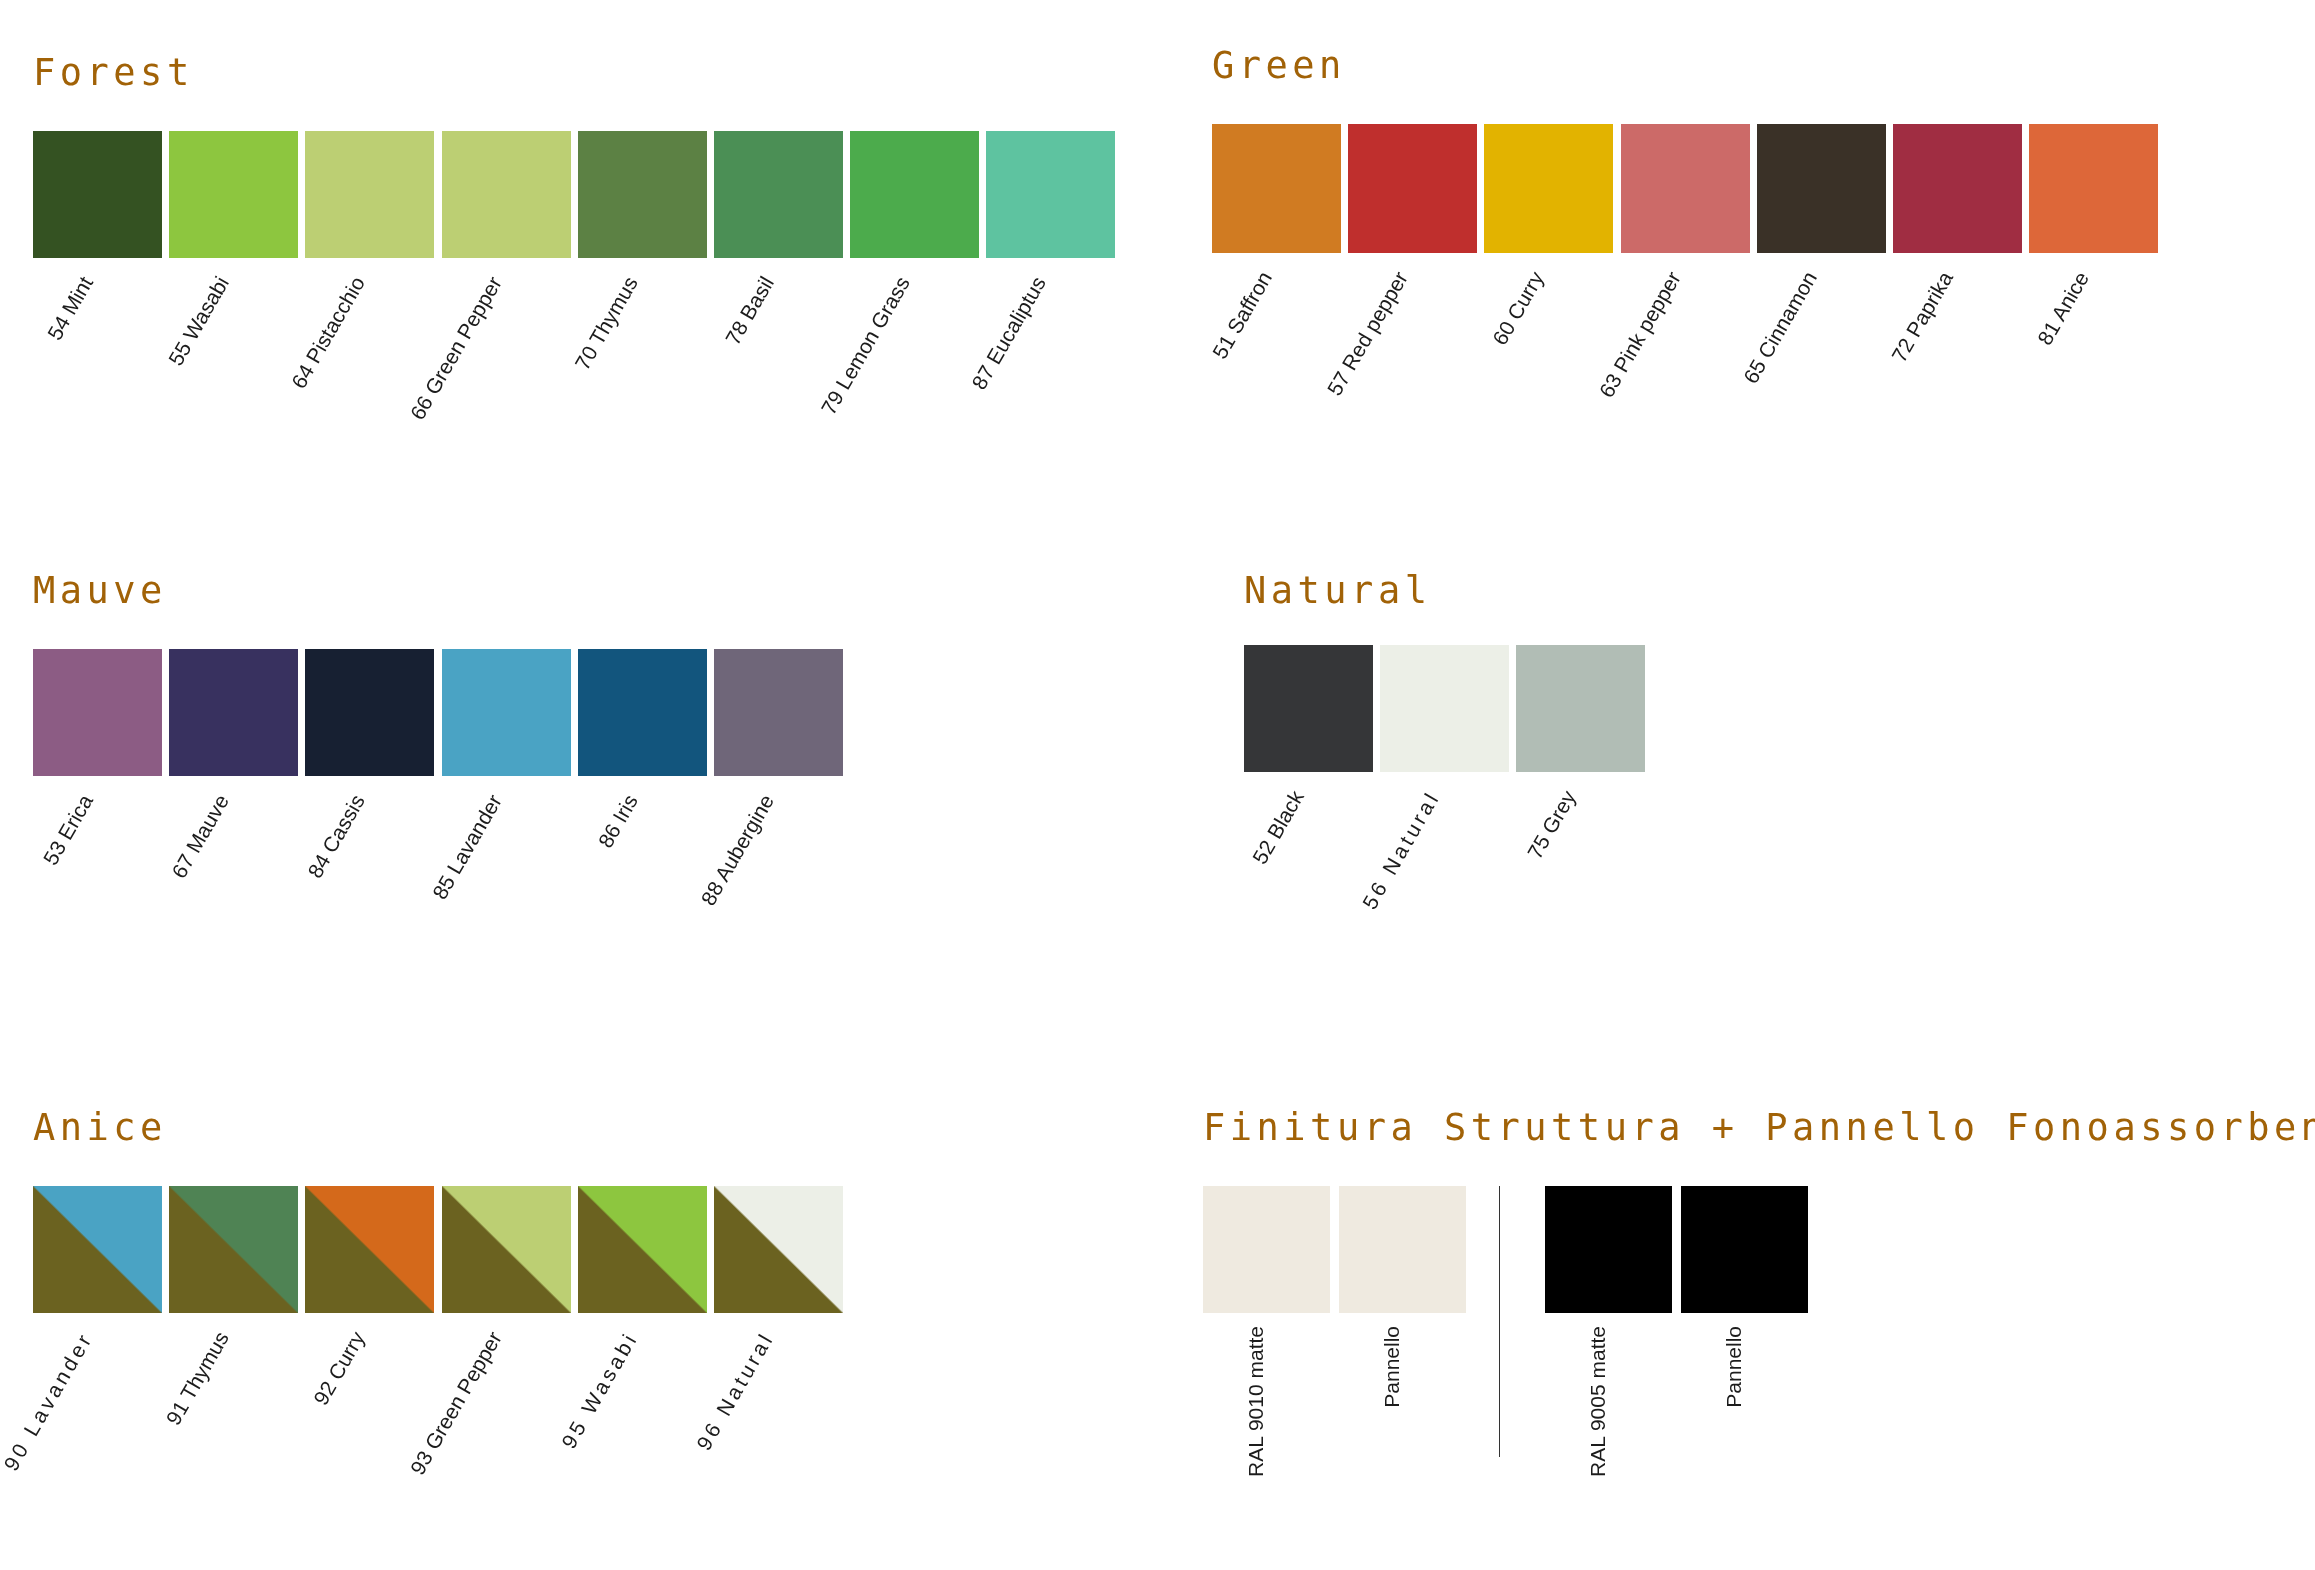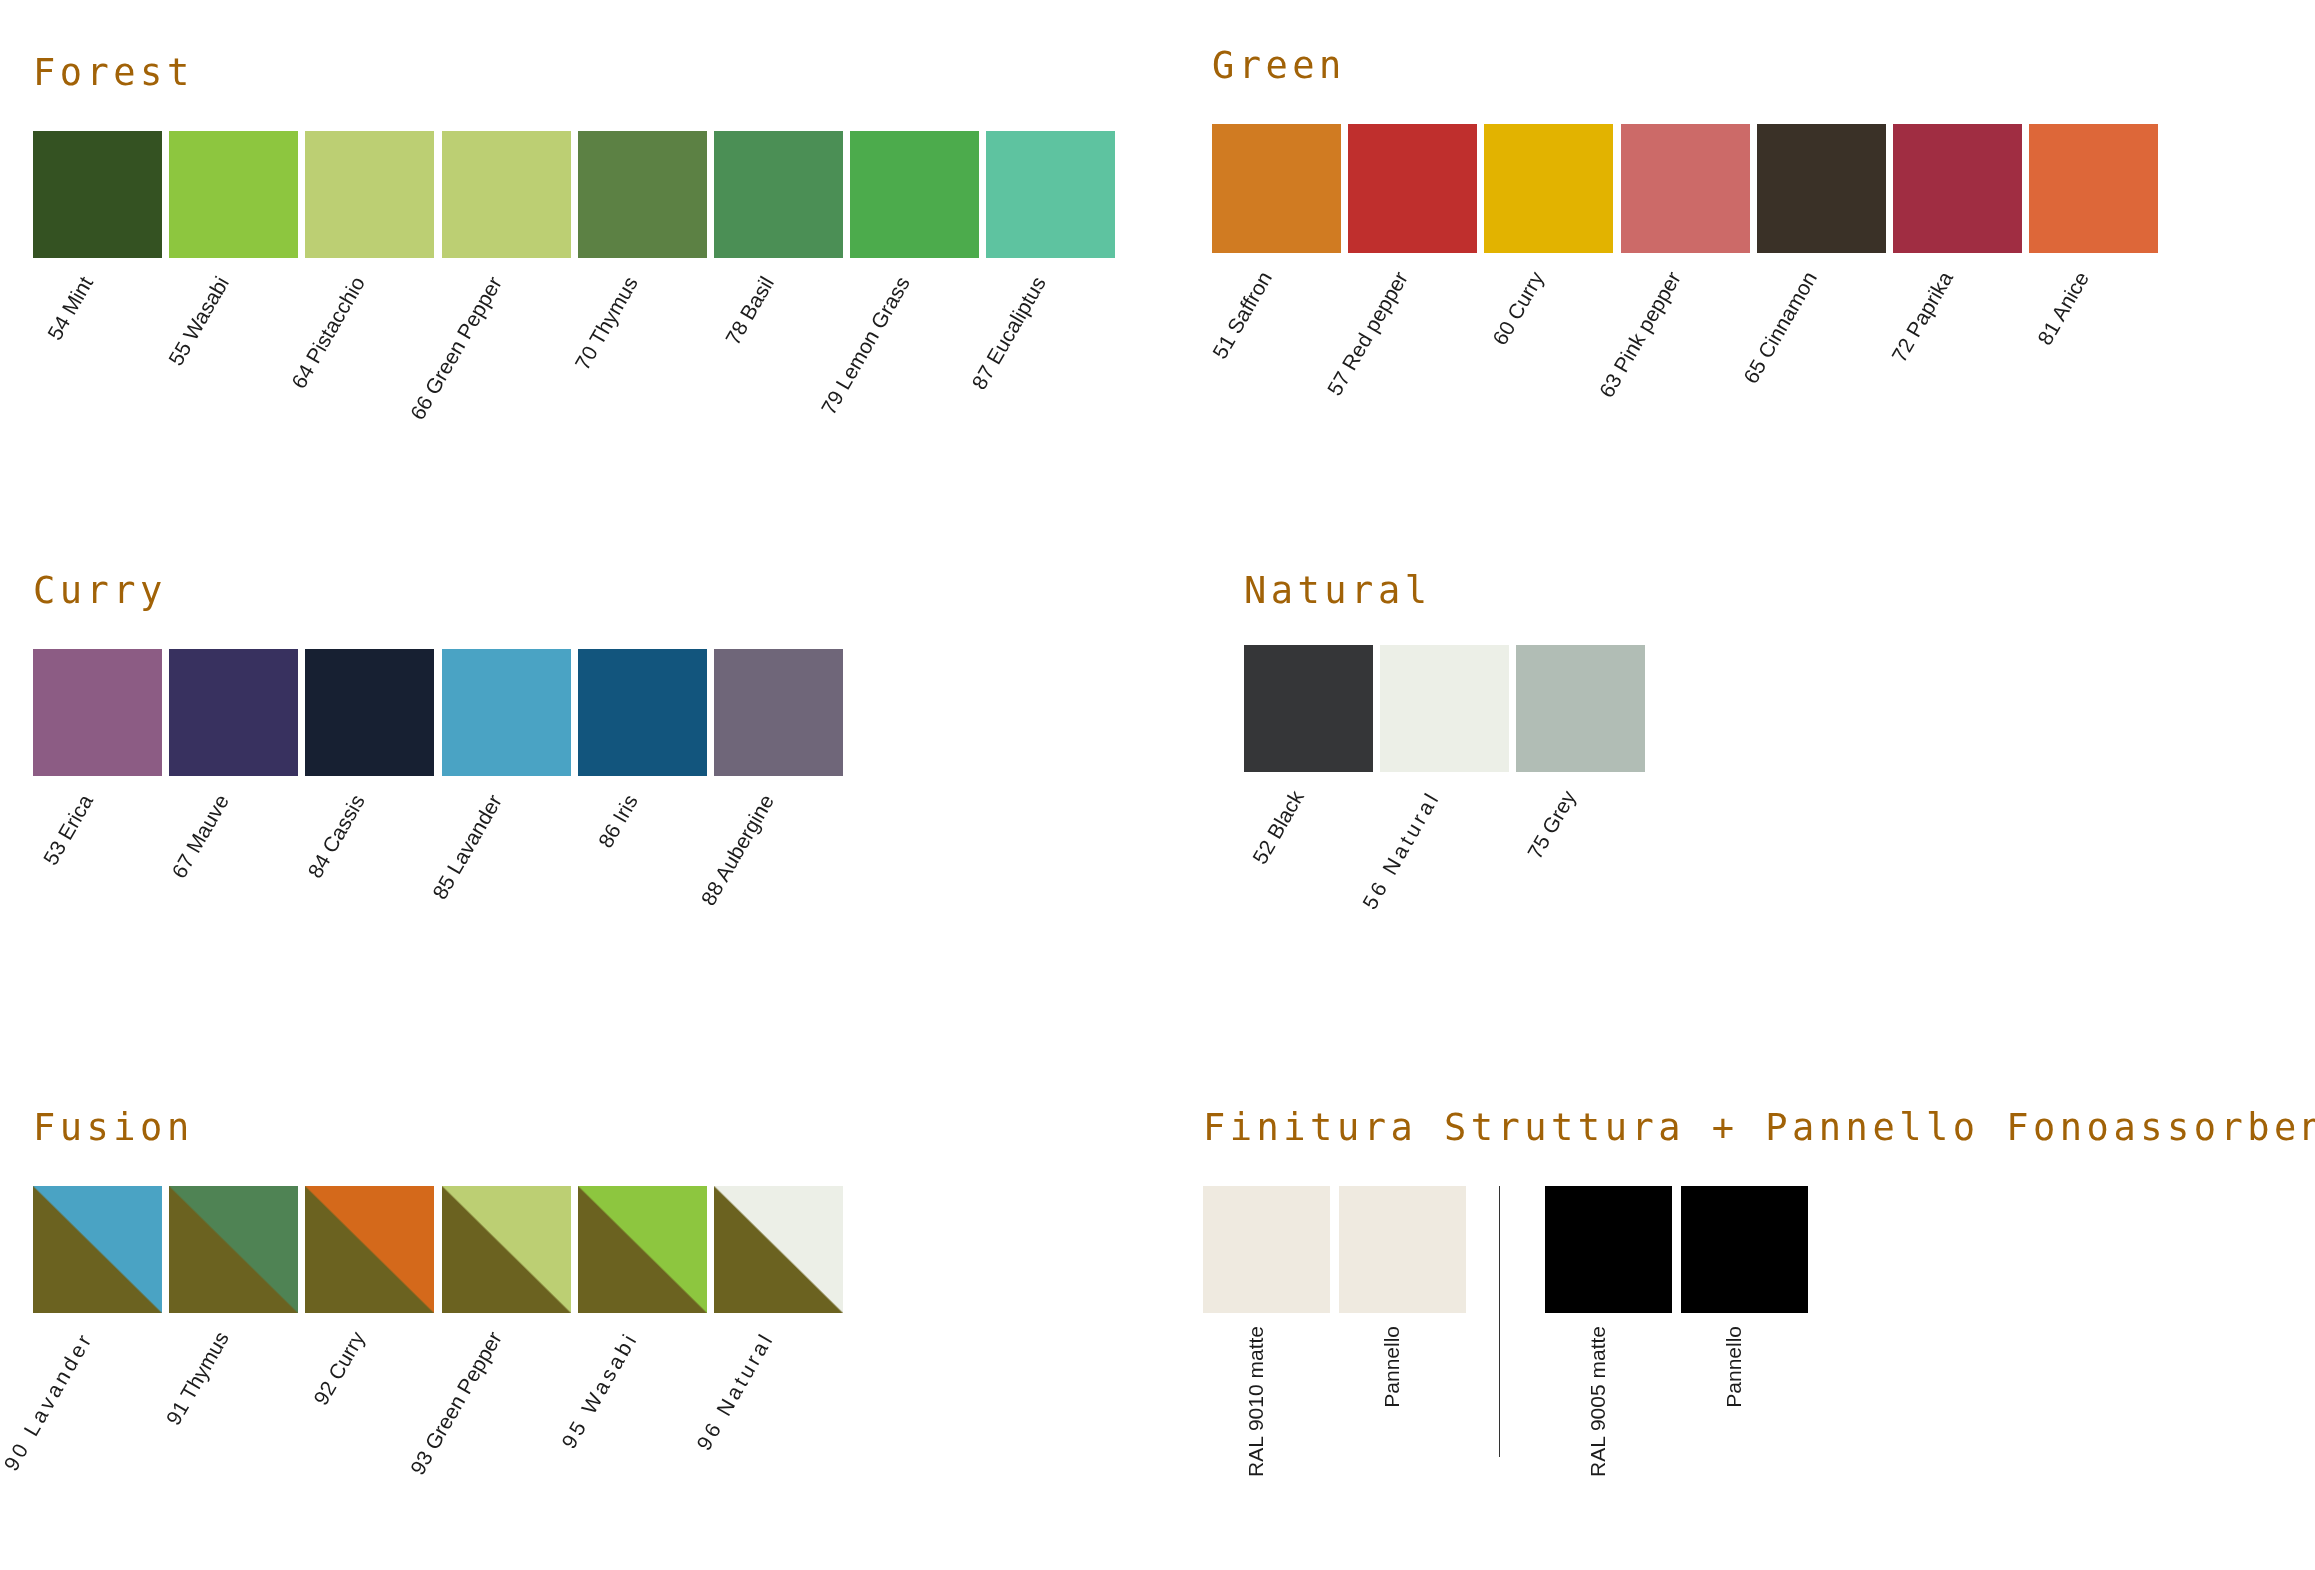--- a/index.html
+++ b/index.html
@@ -244,21 +244,21 @@
         <div class="swatch tall" style="background:#dd6739;"></div>
         <div class="cap-wrap">
           <div class="cap">81 Anice</div>
         </div>
       </div>
 
     </div>
   </div>
 
   <div class="group" style="left:33px; top:572px;">
-    <div class="group-title">Curry</div>
+    <div class="group-title">Mauve</div>
     <div class="swatch-row" style="margin-top:40px;">
 
       <div class="swatch-cell">
         <div class="swatch" style="background:#8c5c84;"></div>
         <div class="cap-wrap">
           <div class="cap">53 Erica</div>
         </div>
       </div>
 
       <div class="swatch-cell">
@@ -321,21 +321,21 @@
         <div class="swatch" style="background:#b1bdb5;"></div>
         <div class="cap-wrap">
           <div class="cap">75 Grey</div>
         </div>
       </div>
 
     </div>
   </div>
 
   <div class="group" style="left:33px; top:1109px;">
-    <div class="group-title">Fusion</div>
+    <div class="group-title">Anice</div>
     <div class="swatch-row" style="margin-top:40px;">
 
       <div class="swatch-cell">
         <div class="swatch fusion diag" style="background:linear-gradient(to bottom left, #4aa3c4 0%, #4aa3c4 49.5%, #6b6220 50.5%, #6b6220 100%);"></div>
         <div class="cap-wrap">
           <div class="cap spaced">90 Lavander</div>
         </div>
       </div>
 
       <div class="swatch-cell">

